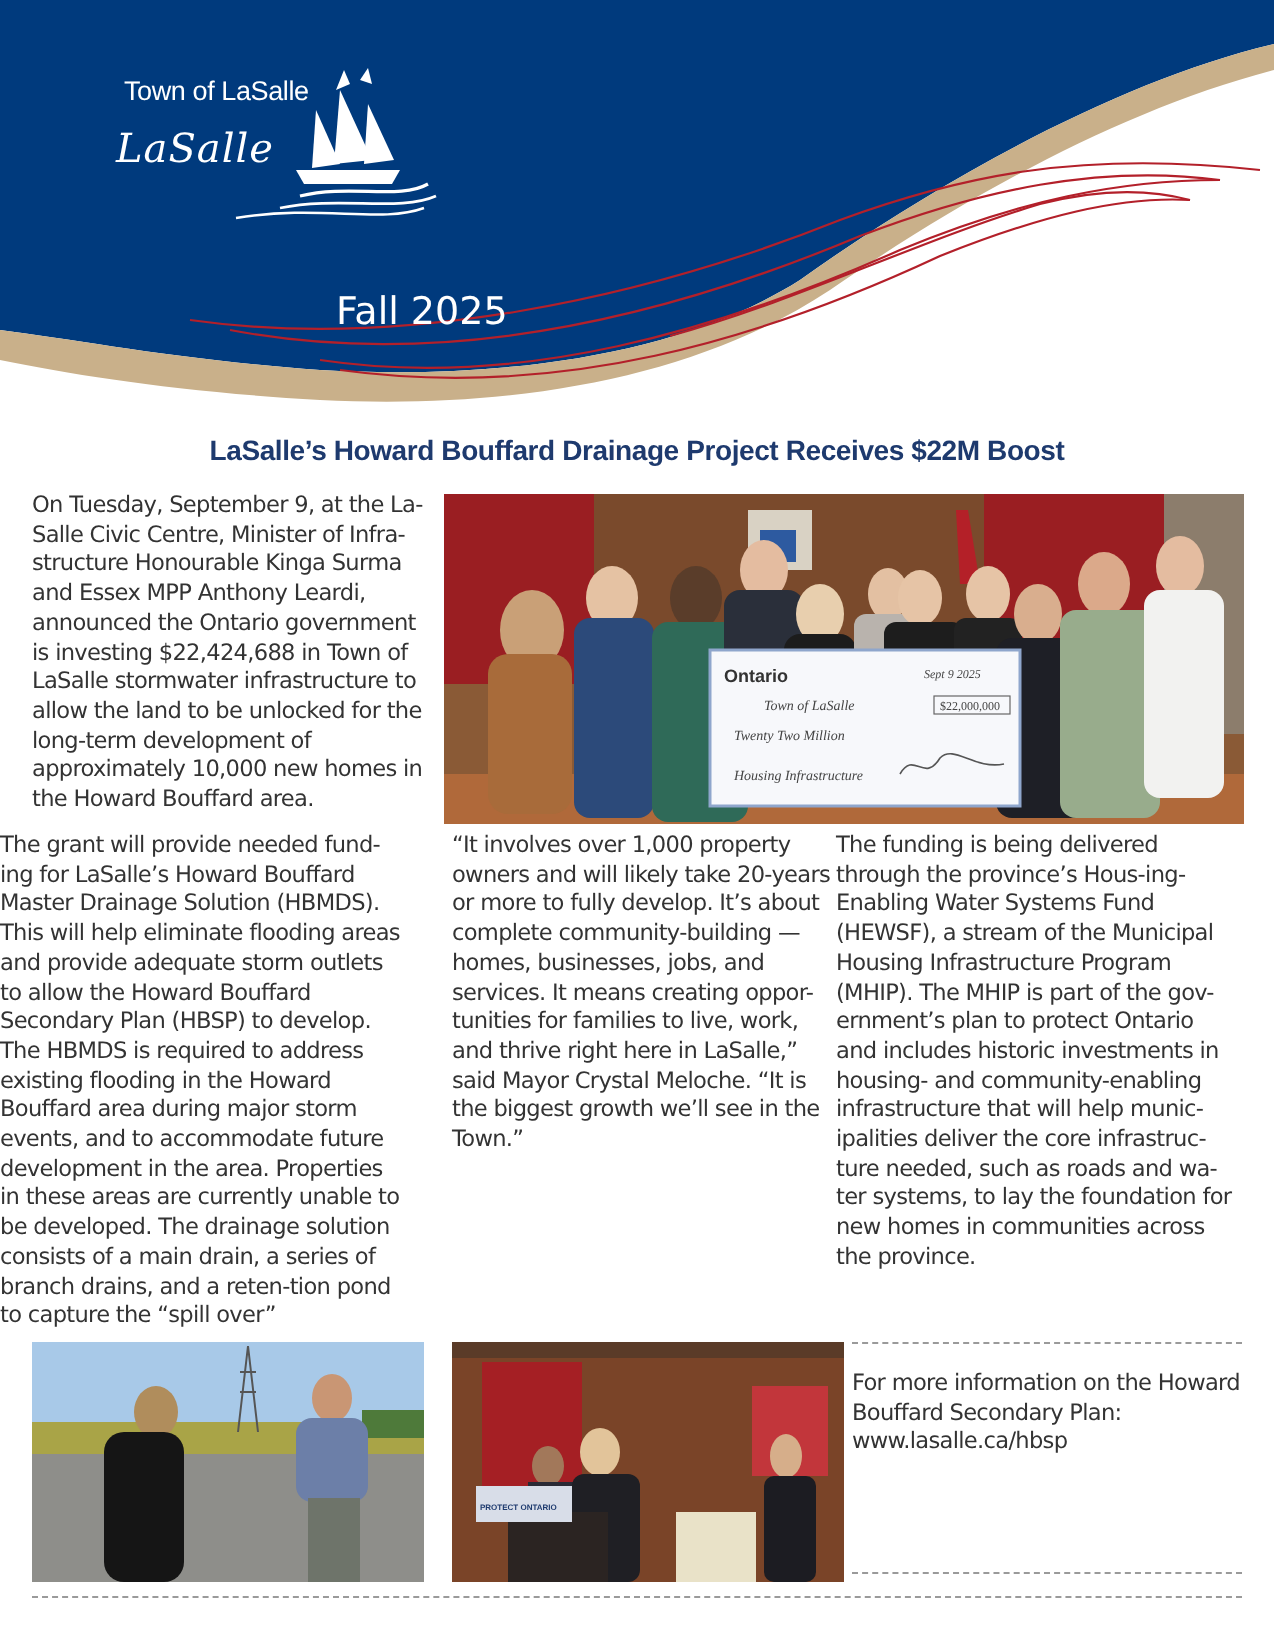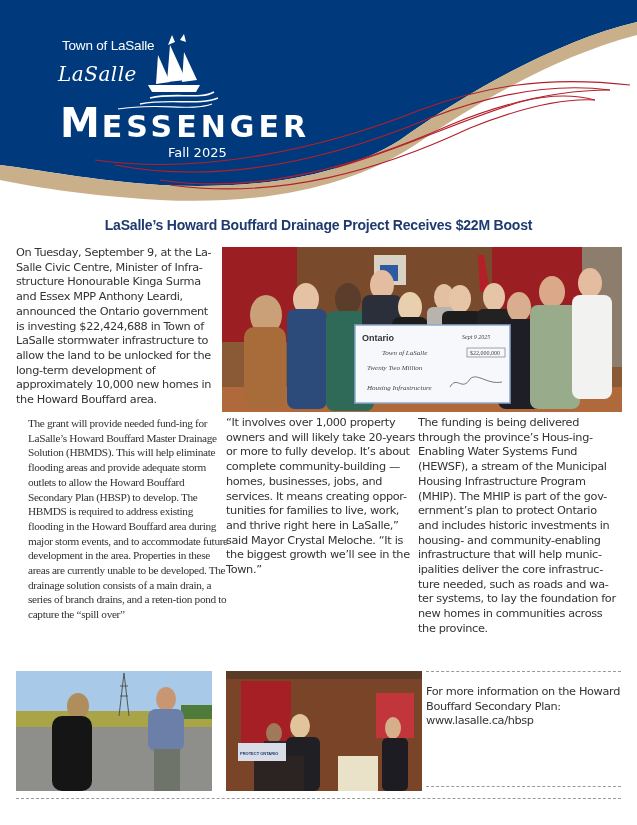--- a/index.html
+++ b/index.html
@@ -6,31 +6,31 @@
   html, body { width: 637px; height: 825px; background: #ffffff; overflow: hidden; }
   body { position: relative; font-family: "DejaVu Sans", sans-serif; color: #2a2a2a; }
 
   
   .masthead { position: absolute; left: 0; top: 0; width: 637px; height: 205px; }
   .masthead svg { position: absolute; left: 0; top: 0; }
   .town-of { position: absolute; left: 62px; top: 38px; font-family: "Liberation Sans", sans-serif; font-size: 13.5px; color: #ffffff; letter-spacing: -0.2px; }
   .script-logo { position: absolute; left: 58px; top: 62px; font-family: "DejaVu Serif", serif; font-style: italic; font-size: 20px; color: #ffffff; letter-spacing: 0.5px; }
   .masthead-title { position: absolute; left: 60px; top: 100px; font-family: "DejaVu Sans", sans-serif; font-weight: bold; font-size: 30px; color: #ffffff; letter-spacing: 4px; }
   .masthead-title .big { font-size: 40px; letter-spacing: 2px; }
-  .issue { position: absolute; left: 168px; top: 145px; font-family: "DejaVu Sans", sans-serif; font-size: 13px; color: #ffffff; }
+  .issue { position: absolute; left: 168px; top: 145px; font-family: "DejaVu Sans", sans-serif; font-size: 19px; color: #ffffff; }
 
   
   .headline { position: absolute; left: 0; top: 217px; width: 637px; text-align: center; font-family: "Liberation Sans", sans-serif; font-weight: bold; font-size: 14px; color: #1e3a6e; letter-spacing: -0.2px; }
 
   .col { position: absolute; font-family: "DejaVu Sans", sans-serif; font-size: 11.3px; line-height: 14.7px; color: #333333; letter-spacing: -0.35px; }
   .col p { margin-bottom: 14.7px; }
   .col p:last-child { margin-bottom: 0; }
 
   .col-intro { left: 16px; top: 246px; width: 200px; }
-  .col-1 { left: 28px; top: 416px; width: 200px; font-family: Liberation Serif, serif; }
+  .col-1 { left: 0; top: 416px; width: 200px; }
   .col-2 { left: 226px; top: 416px; width: 195px; }
   .col-3 { left: 418px; top: 416px; width: 200px; }
   .col-info { left: 426px; top: 685px; width: 200px; }
 
   .photo { position: absolute; overflow: hidden; }
   .photo-main { left: 222px; top: 247px; width: 400px; height: 165px; background: #0ea5e9; }
   .photo-site { left: 16px; top: 671px; width: 196px; height: 120px; background: #8a8a86; }
   .photo-podium { left: 226px; top: 671px; width: 196px; height: 120px; background: #6b3e22; }
 
   .rule { position: absolute; height: 0; border-top: 1px dashed #9a9a9a; }
@@ -63,21 +63,20 @@
       <path d="M182,82 L184,52 L197,80 Z"></path>
       <path d="M168,45 L172,35 L175,42 Z"></path>
       <path d="M180,40 L184,34 L186,42 Z"></path>
       <path d="M150,98 C175,92 200,100 214,92" stroke="#fff" stroke-width="1.6" fill="none"></path>
       <path d="M140,104 C170,98 200,106 218,98" stroke="#fff" stroke-width="1.4" fill="none"></path>
       <path d="M118,109 C160,102 190,112 212,104" stroke="#fff" stroke-width="1.2" fill="none"></path>
     </g>
   </svg>
   <div class="town-of">Town of LaSalle</div>
   <div class="script-logo">LaSalle</div>
-  <div class="masthead-title"><span class="big">M</span><span>ESSENGER</span></div>
   <div class="issue">Fall 2025</div>
 </div>
 
 <h1 class="headline">LaSalle’s Howard Bouffard Drainage Project Receives $22M Boost</h1>
 
 <div class="col col-intro">
   <p>On Tuesday, September 9, at the La-Salle Civic Centre, Minister of Infra-structure Honourable Kinga Surma and Essex MPP Anthony Leardi, announced the Ontario government is investing $22,424,688 in Town of LaSalle stormwater infrastructure to allow the land to be unlocked for the long-term development of approximately 10,000 new homes in the Howard Bouffard area.</p>
 </div>
 
 <div class="photo photo-main">

